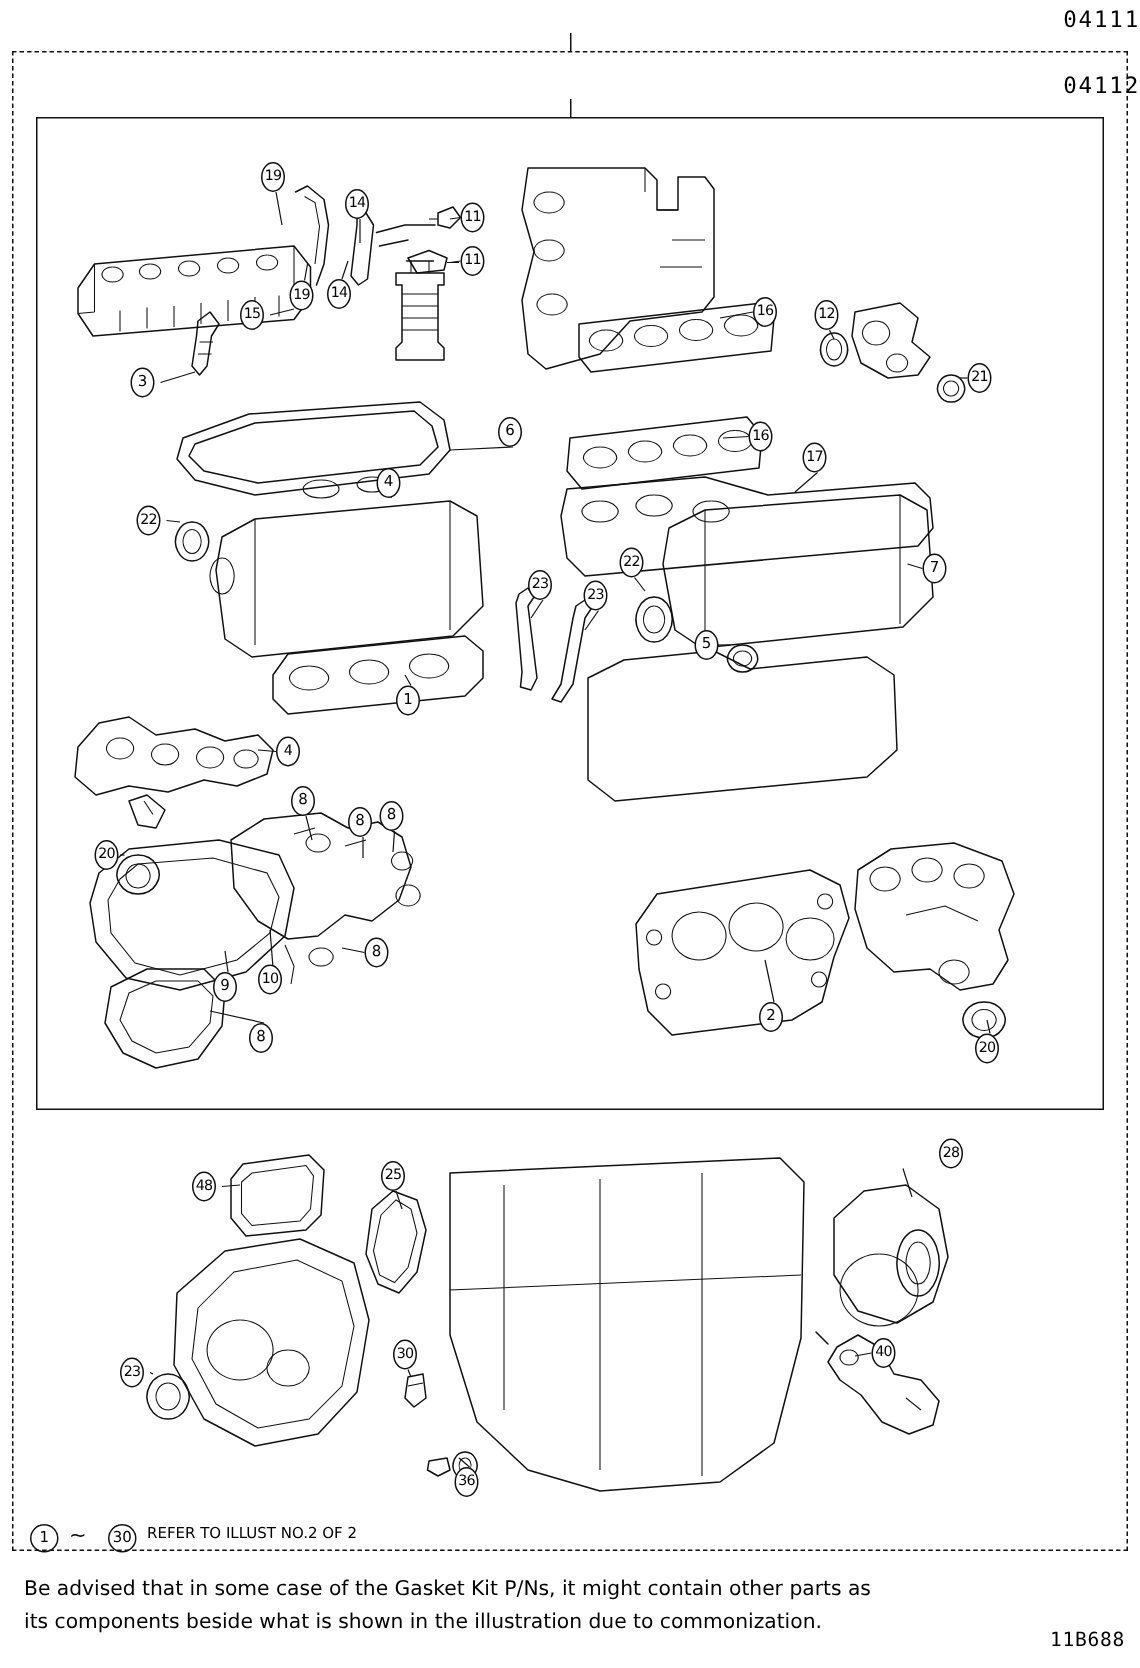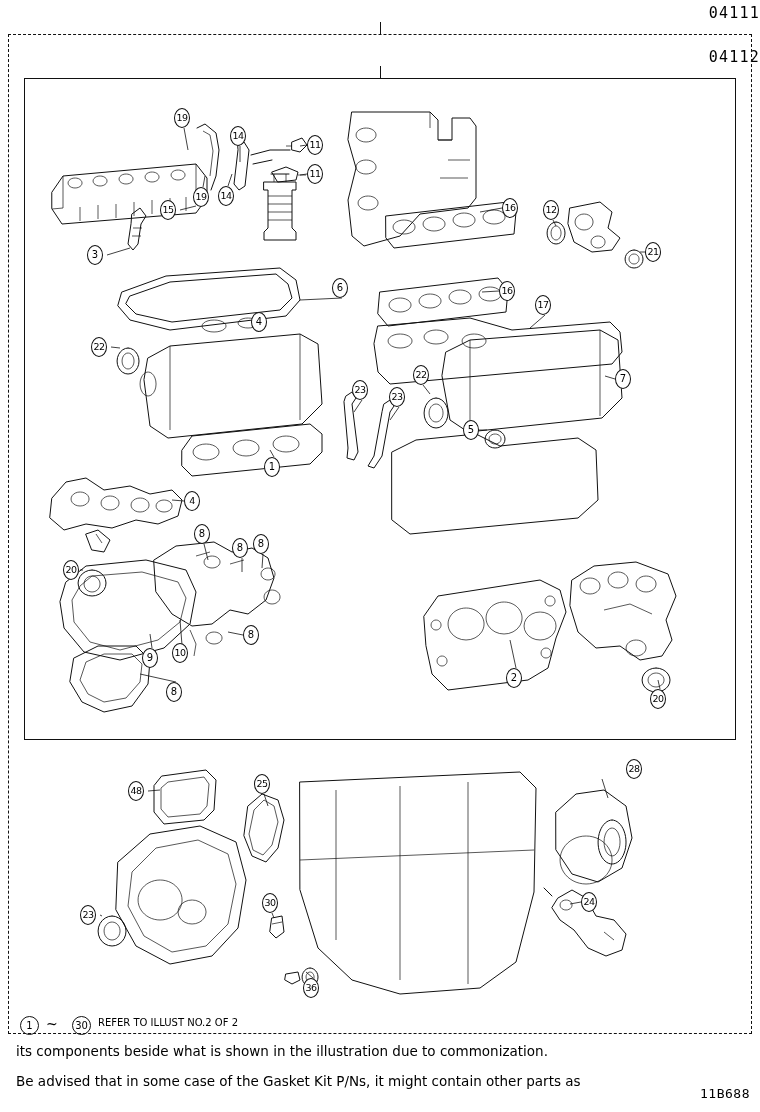--- a/index.html
+++ b/index.html
@@ -468,29 +468,29 @@
       <div class="callout" style="left: 152px; top: 658px;">9</div>
       <div class="callout two" style="left: 182px; top: 653px;">10</div>
       <div class="callout" style="left: 176px; top: 692px;">8</div>
       <div class="callout" style="left: 516px; top: 678px;">2</div>
       <div class="callout two" style="left: 660px; top: 699px;">20</div>
       <div class="callout two" style="left: 138px; top: 791px;">48</div>
       <div class="callout two" style="left: 264px; top: 784px;">25</div>
       <div class="callout two" style="left: 602px; top: 769px; margin-left: 24px;">28</div>
       <div class="callout two" style="left: 90px; top: 915px;">23</div>
       <div class="callout two" style="left: 272px; top: 903px;">30</div>
-      <div class="callout two" style="left: 591px; top: 902px;">24</div>
+      <div class="callout two" style="left: 591px; top: 902px;">40</div>
       <div class="callout two" style="left: 313px; top: 988px;">36</div>
     </div>
 
   <div class="footer">
     <div class="footer-ref">
       <div class="rc a">1</div>
       <div class="tilde">~</div>
       <div class="rc b two">30</div>
       <div class="rtext">REFER TO ILLUST NO.2 OF 2</div>
     </div>
+    <div class="footer-note">Be advised that in some case of the Gasket Kit P/Ns,  it might contain other parts as</div>
     <div class="footer-note" style="margin-top:0">its components beside what is shown in the illustration due to commonization.</div>
-    <div class="footer-note">Be advised that in some case of the Gasket Kit P/Ns,  it might contain other parts as</div>
   </div>
 
   <div class="doc-id">11B688</div>
 </div>
 
 </body></html>

